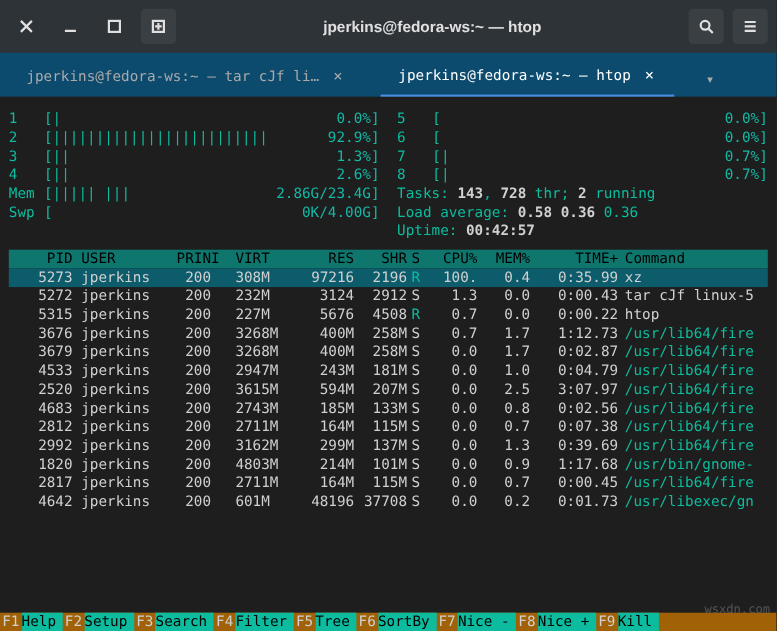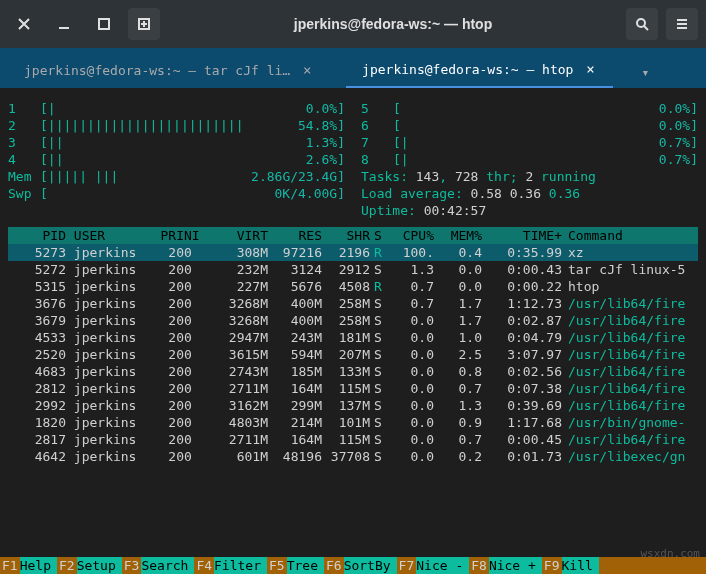--- a/index.html
+++ b/index.html
@@ -16,26 +16,26 @@
 .newtab{width:32px;height:32px;display:flex;align-items:center;justify-content:center;color:#aaa}
 .term{background:#1e1e1e;height:486px;padding:12px 8px 0;font-size:13px;line-height:17px;color:#d0d0d0;position:relative}
 .meters{display:flex;gap:16px;margin-bottom:8px}
 .mcol{flex:1}
 .mrow{display:flex;white-space:pre}
 .mlabel{color:#0dbc9e;width:32px}
 .mbar{flex:1;color:#0dbc9e}
 .bar-g{color:#0dbc9e}
 .mval{color:#14b8a6}
 .sys{color:#0dbc9e}
-.sys .b{color:#d0d0d0;font-weight:normal}
+.sys .b{color:#d0d0d0;font-weight:bold}
 .hdr{background:#0f766e;color:#000;display:flex;white-space:pre;padding:0 2px}
 .row{display:flex;white-space:pre;padding:0 2px}
 .row.sel{background:#0d5c6c}
 .c-pid{width:56px;text-align:right}.c-user{width:82px}.c-pri{width:36px;text-align:right}.c-ni{width:30px;}
-.c-virt{width:54px;text-align:right}.c-res{width:54px;text-align:right}.c-shr{width:48px;text-align:right}.c-s{width:16px;text-align:center}
+.c-virt{width:54px;text-align:left}.c-res{width:54px;text-align:right}.c-shr{width:48px;text-align:right}.c-s{width:16px;text-align:center}
 .c-cpu{width:48px;text-align:right}.c-mem{width:48px;text-align:right}.c-time{width:80px;text-align:right}.c-cmd{flex:1;padding-left:6px;overflow:hidden}
 .cyan{color:#0dbc9e}.grn{color:#0dbc9e}
 .fkeys{position:absolute;bottom:0;left:0;right:0;display:flex;background:#a16207;font-size:13px}
 .fkey{display:flex}.fkey .k{color:#d0d0d0;padding:0 2px}.fkey .l{background:#0dbc9e;color:#000;padding:0 6px 0 0}
 .wm{position:absolute;right:6px;bottom:12px;color:#555;font-size:11px}
 </style>
 </head>
 <body>
 
 <div class="titlebar">
@@ -83,21 +83,21 @@
       <span>jperkins@fedora-ws:~ — htop</span>
       <span class="tab-close">×</span>
     </div>
   <div class="newtab">▾</div>
 </div>
 
 <div class="term">
   <div class="meters">
     <div class="mcol" id="mleft">
         <div class="mrow"><span class="mlabel">1  </span><span class="mbar bar-g">[|                          </span><span class="mval">0.0%]</span></div>
-        <div class="mrow"><span class="mlabel">2  </span><span class="mbar bar-g">[|||||||||||||||||||||||||</span><span class="mval">54.8%]</span></div>
+        <div class="mrow"><span class="mlabel">2  </span><span class="mbar bar-g">[|||||||||||||||||||||||||</span><span class="mval">92.9%]</span></div>
         <div class="mrow"><span class="mlabel">3  </span><span class="mbar bar-g">[||                         </span><span class="mval">1.3%]</span></div>
         <div class="mrow"><span class="mlabel">4  </span><span class="mbar bar-g">[||                         </span><span class="mval">2.6%]</span></div>
         <div class="mrow"><span class="mlabel">Mem</span><span class="mbar bar-g">[||||| |||                </span><span class="mval">2.86G/23.4G]</span></div>
         <div class="mrow"><span class="mlabel">Swp</span><span class="mbar bar-g">[                         </span><span class="mval">0K/4.00G]</span></div>
       </div>
     <div class="mcol" id="mright">
         <div class="mrow"><span class="mlabel">5  </span><span class="mbar bar-g">[                           </span><span class="mval">0.0%]</span></div>
         <div class="mrow"><span class="mlabel">6  </span><span class="mbar bar-g">[                           </span><span class="mval">0.0%]</span></div>
         <div class="mrow"><span class="mlabel">7  </span><span class="mbar bar-g">[|                          </span><span class="mval">0.7%]</span></div>
         <div class="mrow"><span class="mlabel">8  </span><span class="mbar bar-g">[|                          </span><span class="mval">0.7%]</span></div>

